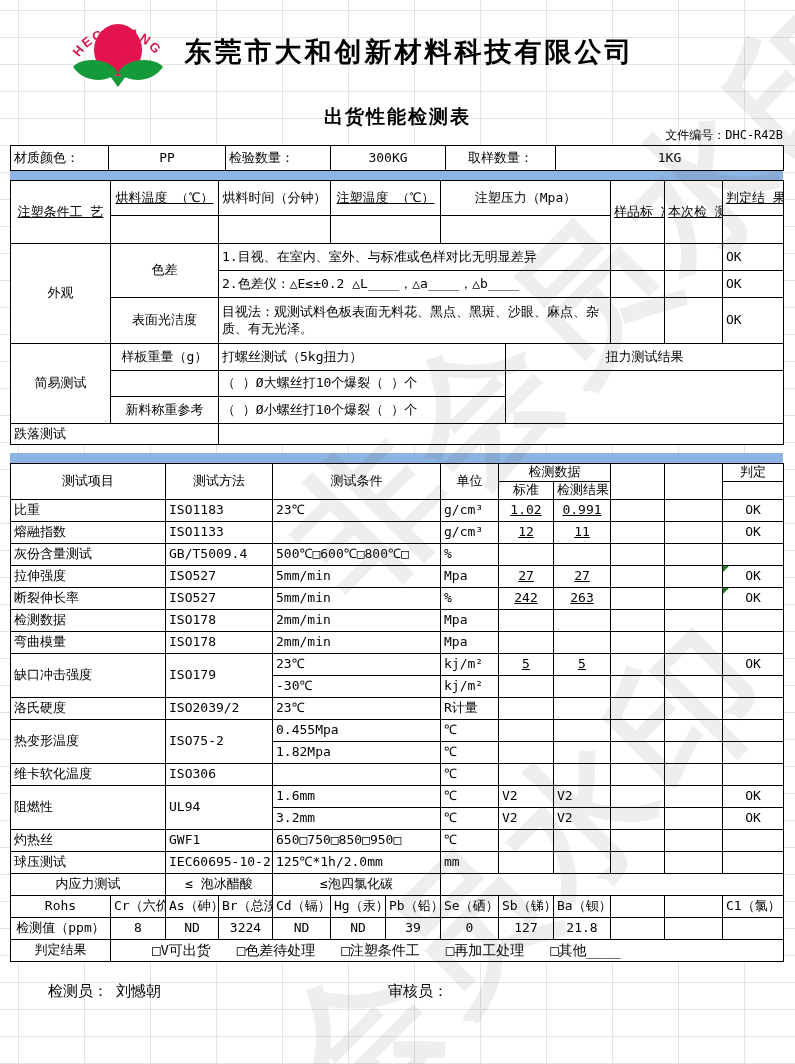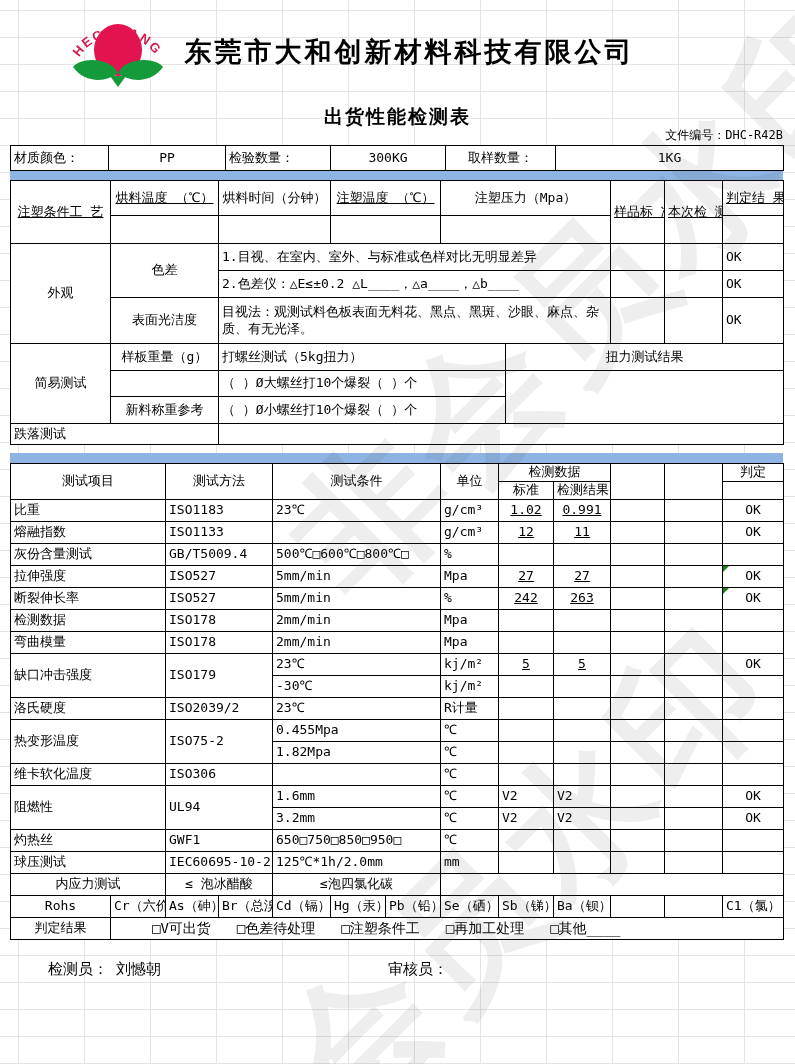--- a/index.html
+++ b/index.html
@@ -460,20 +460,35 @@
       <td class="cjk f7 center">Cd（镉）(ppm)</td>
       <td class="cjk f12 center">Hg（汞）</td>
       <td class="cjk f12 center">Pb（铅）</td>
       <td class="cjk f12 center">Se（硒）</td>
       <td class="cjk f12 center">Sb（锑）</td>
       <td class="cjk f12 center">Ba（钡）</td>
       <td></td>
       <td></td>
       <td class="cjk f12 center">C1（氯）</td>
     </tr>
+    <tr style="height:22px">
+      <td class="cjk f12 center">检测值（ppm）</td>
+      <td class="center">8</td>
+      <td class="center">ND</td>
+      <td class="center">3224</td>
+      <td class="center">ND</td>
+      <td class="center">ND</td>
+      <td class="center">39</td>
+      <td class="center">0</td>
+      <td class="center">127</td>
+      <td class="center">21.8</td>
+      <td></td>
+      <td></td>
+      <td></td>
+    </tr>
   </tbody>
     </table>
 
   <table class="t neg">
     <colgroup>
         <col style="width:100px">
         <col style="width:673px">
       </colgroup>
     <tbody>
         <tr style="height:22px">

